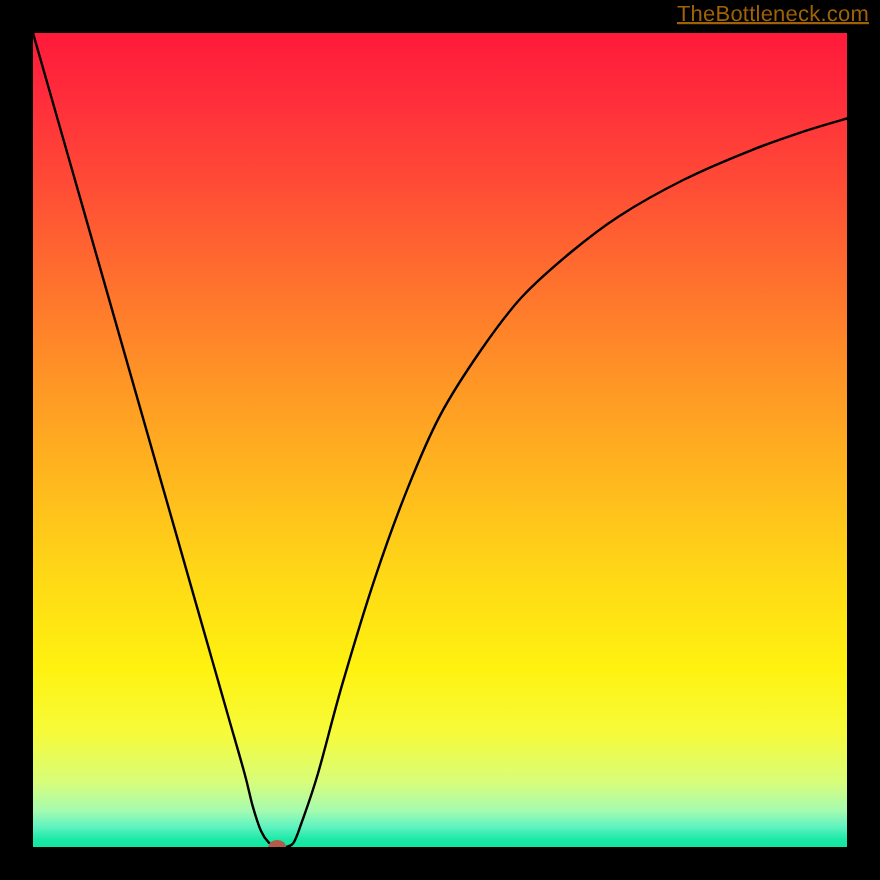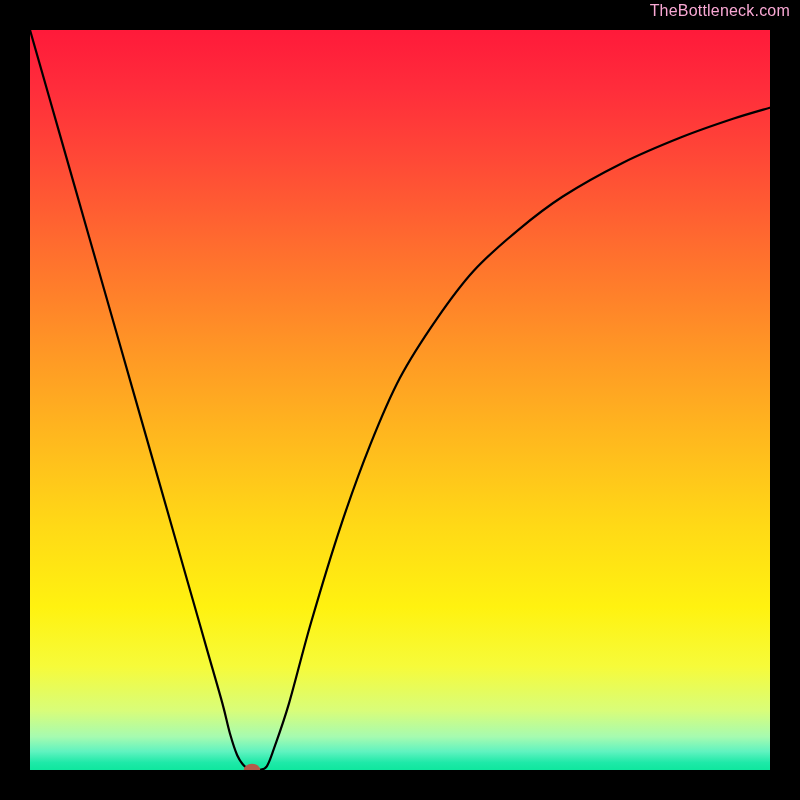--- a/index.html
+++ b/index.html
@@ -14,25 +14,26 @@
   .frame {
     position: relative;
     width: 800px;
     height: 800px;
     background: #000;
   }
   .watermark {
     position: absolute;
     top: 2px;
     right: 10px;
-    color: #f9a8d4;
-    font-size: 16px;
+    color: #a16207;
+    font-size: 20px;
     font-weight: 500;
     letter-spacing: 0.2px;
     z-index: 10;
+    text-decoration: underline;
   }
   .plot {
     position: absolute;
     left: 30px;
     top: 30px;
     width: 740px;
     height: 740px;
   }
   svg {
     display: block;

